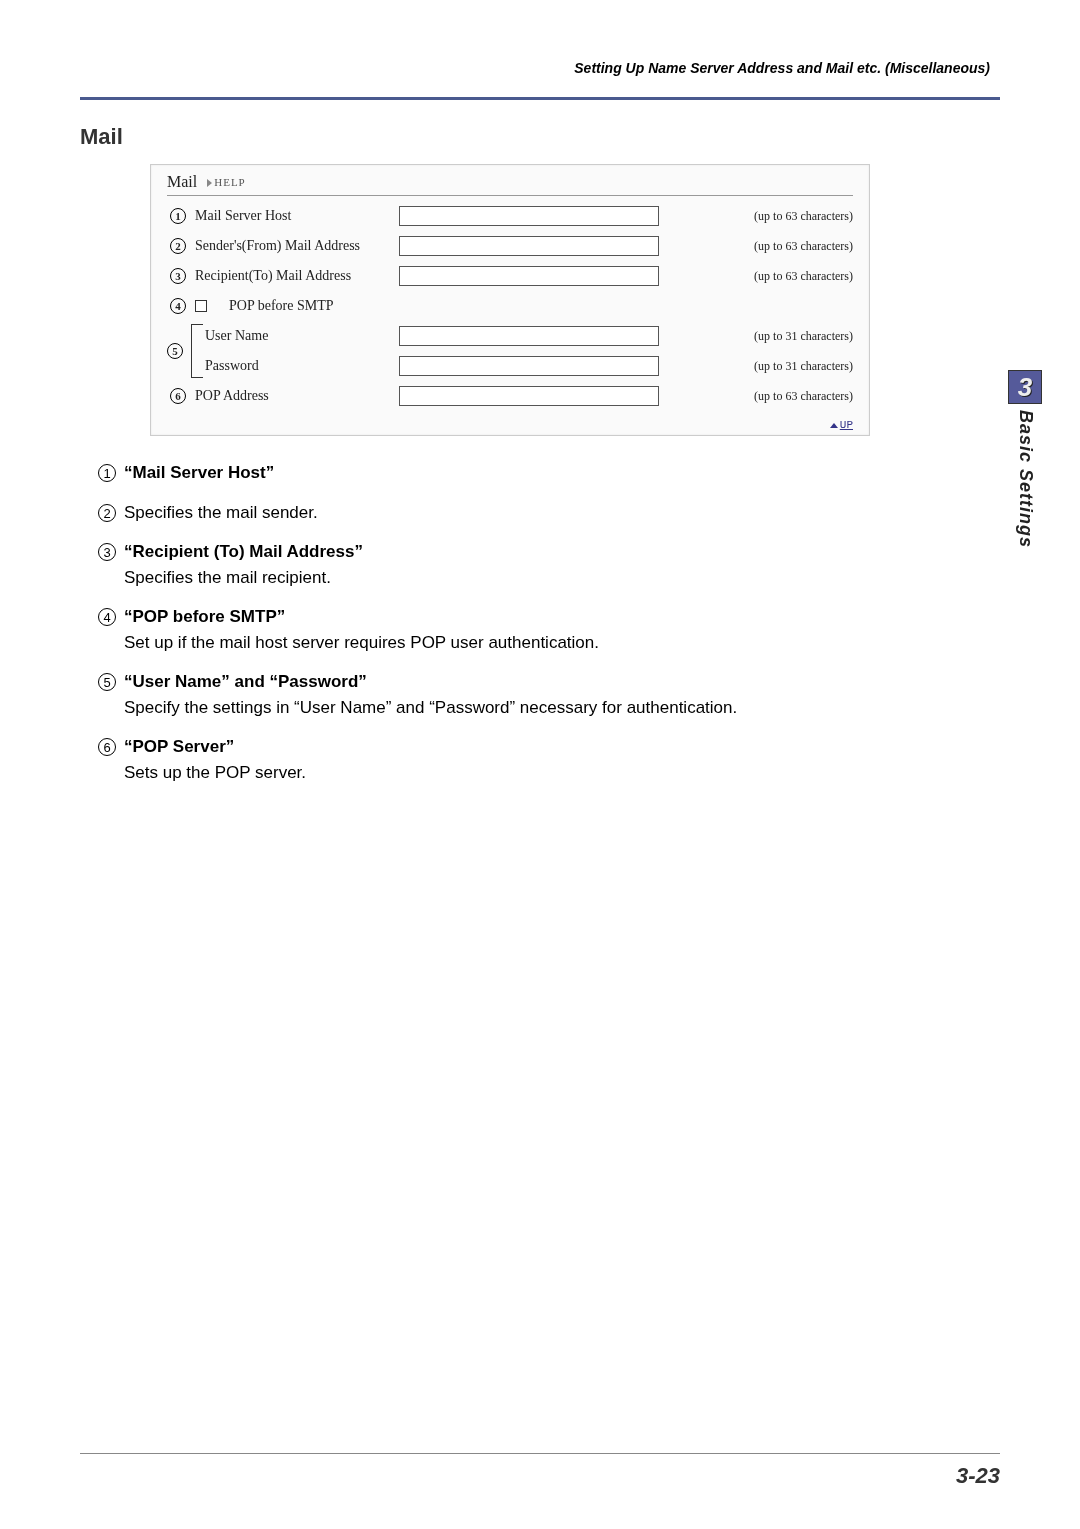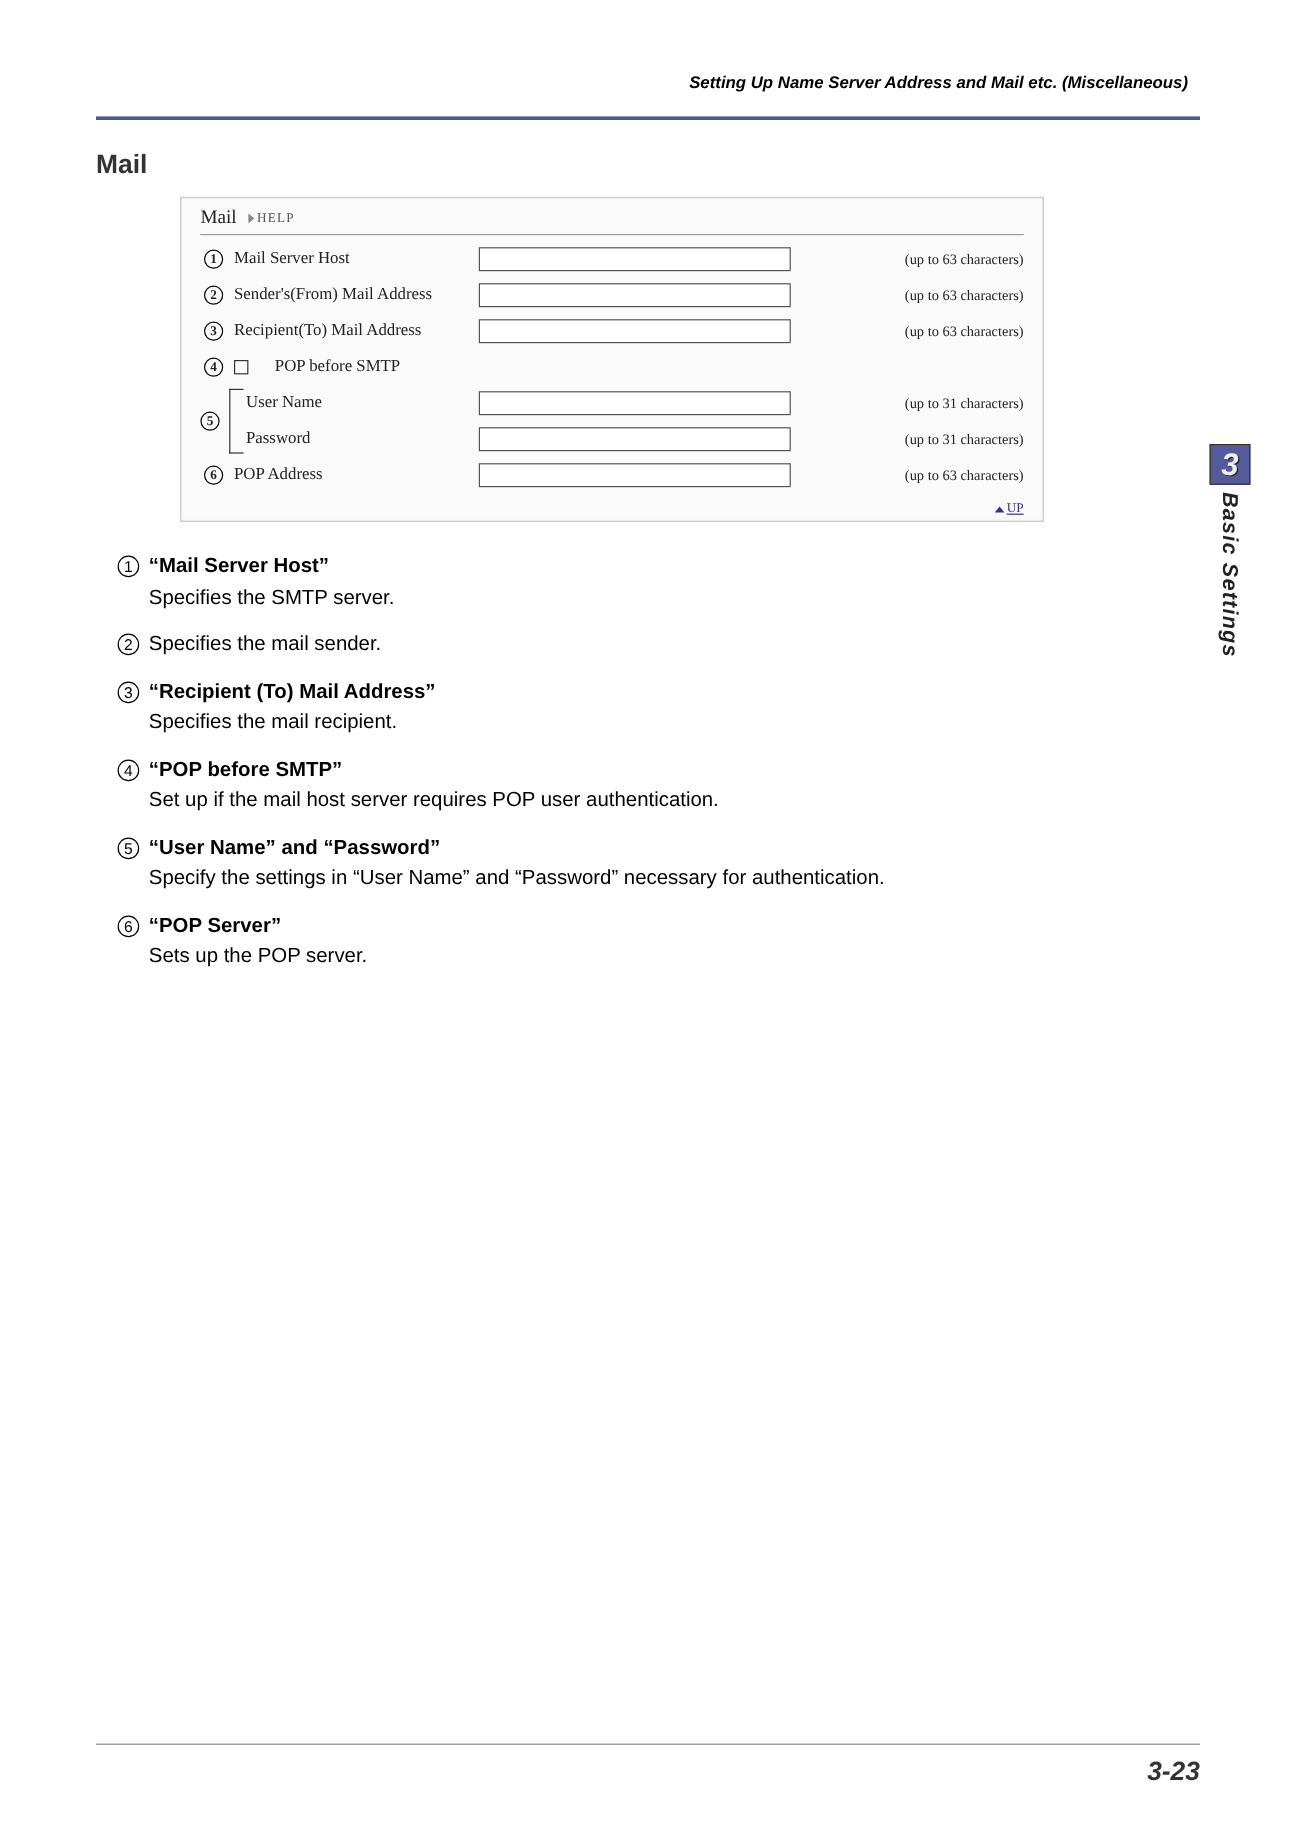--- a/index.html
+++ b/index.html
@@ -150,21 +150,21 @@
     }
     .up-tri {
       display: inline-block;
       width: 0; height: 0;
       border-left: 4px solid transparent;
       border-right: 4px solid transparent;
       border-bottom: 5px solid #338;
       margin-right: 2px;
       vertical-align: middle;
     }
-    .under { text-decoration: underline; }
+    .under { text-decoration: underline; font-family: Liberation Mono, monospace; }
 
     .explanations {
       margin-top: 24px;
       margin-left: 18px;
       font-size: 17px;
       line-height: 1.5;
     }
     .exp-item {
       display: flex;
       margin-bottom: 14px;
@@ -324,21 +324,20 @@
     <div class="scr-uplink">
       <span class="up-tri"></span><span class="under">UP</span>
     </div>
   </div>
 
   <div class="explanations">
     <div class="exp-item">
       <div class="exp-num"><span class="circled-big">1</span></div>
       <div class="exp-body">
         <div class="exp-title">“Mail Server Host”</div>
-        <div class="exp-desc">Specifies the SMTP server.</div>
       </div>
     </div>
     <div class="exp-item">
       <div class="exp-num"><span class="circled-big">2</span></div>
       <div class="exp-body">
         <div class="exp-desc">Specifies the mail sender.</div>
       </div>
     </div>
     <div class="exp-item">
       <div class="exp-num"><span class="circled-big">3</span></div>

